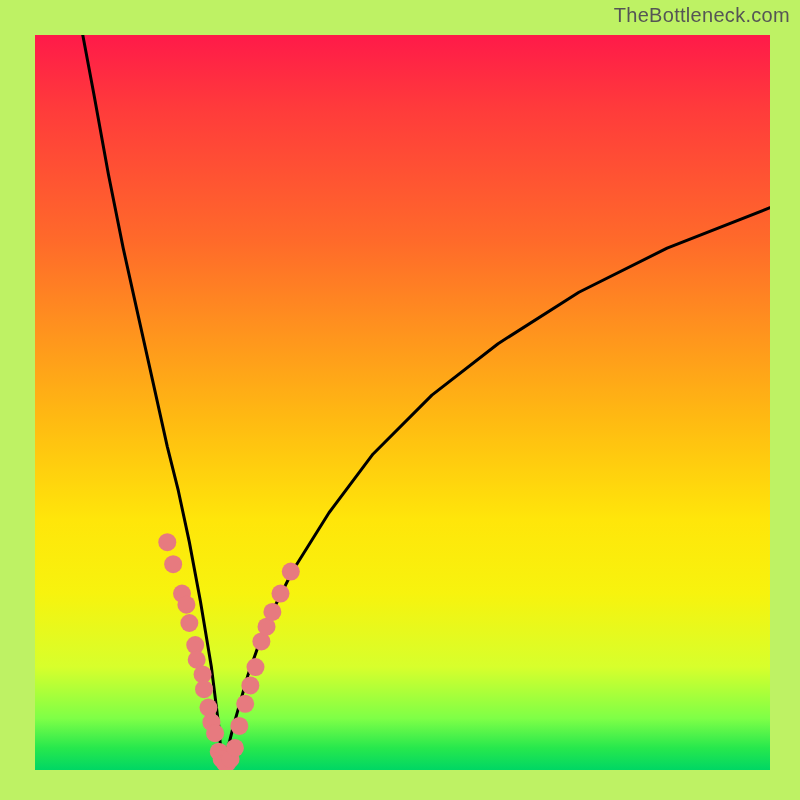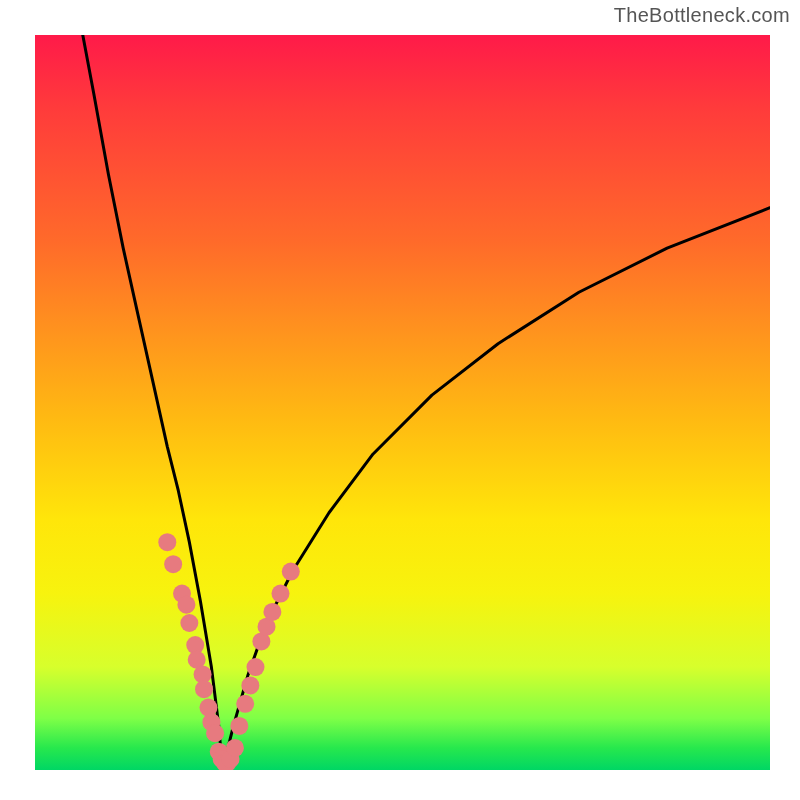--- a/index.html
+++ b/index.html
@@ -8,21 +8,21 @@
     width: 800px;
     height: 800px;
     background: #000;
     overflow: hidden;
     font-family: Arial, Helvetica, sans-serif;
   }
   .stage {
     position: relative;
     width: 800px;
     height: 800px;
-    background: #ffffff;
+    background: #bef264;
   }
   .watermark {
     position: absolute;
     top: 4px;
     right: 10px;
     color: #555;
     font-size: 20px;
     font-weight: 500;
     letter-spacing: 0.3px;
     z-index: 10;

